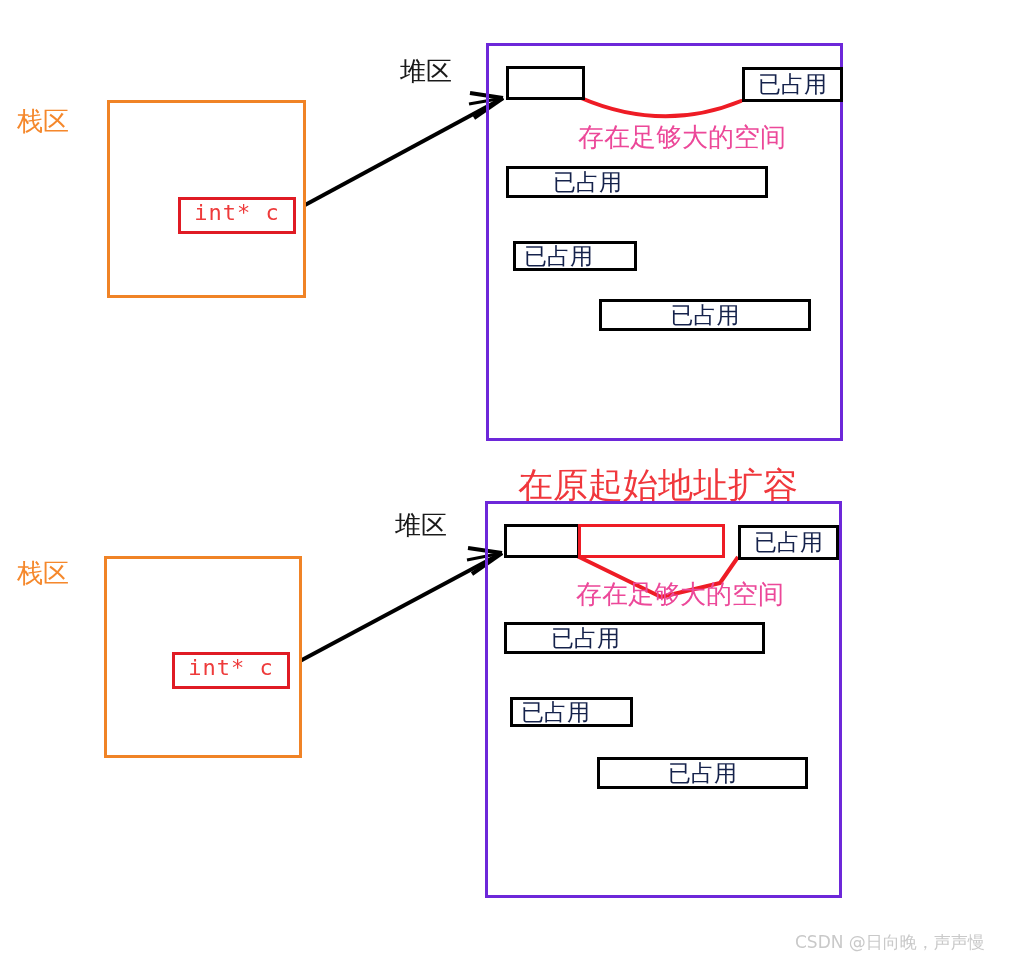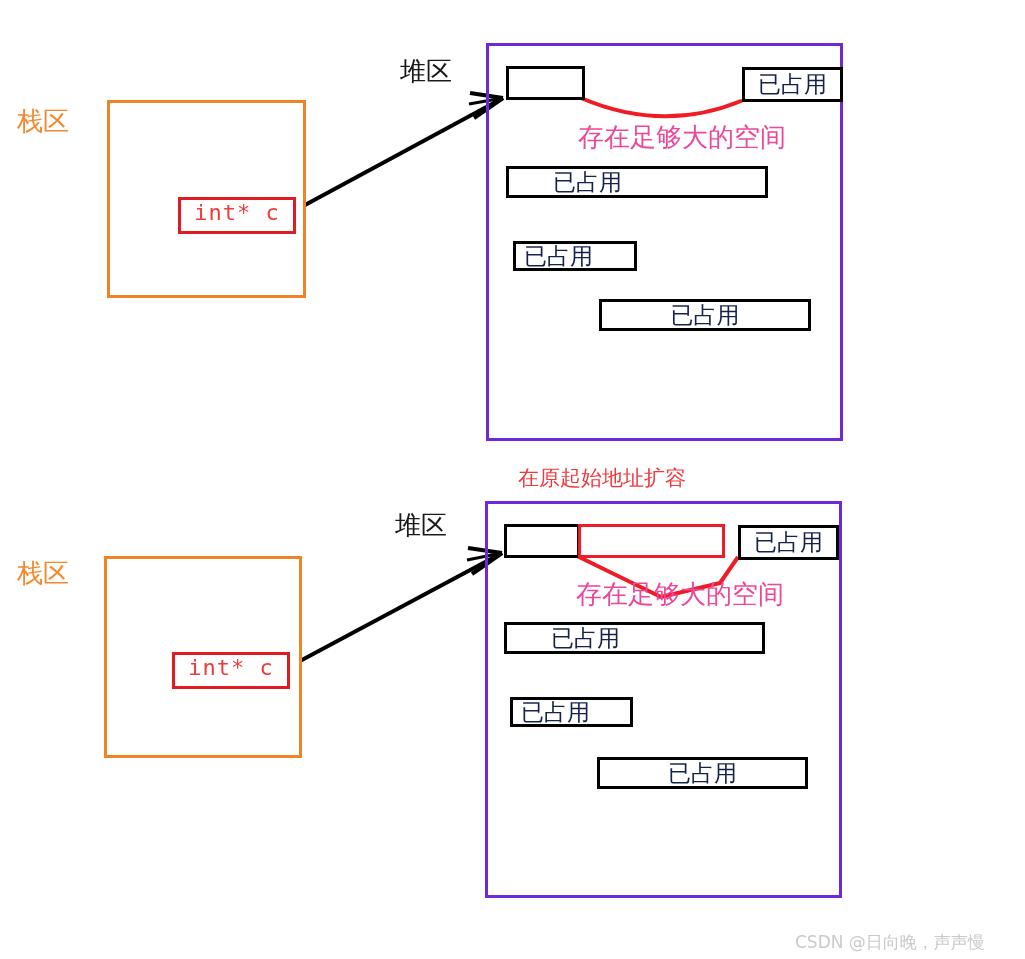--- a/index.html
+++ b/index.html
@@ -96,21 +96,21 @@
   .red-note {
     color: #ec4899;
     font-family: "DejaVu Sans", sans-serif;
     font-size: 26px;
     line-height: 1;
     white-space: nowrap;
   }
   .red-title {
     color: #f0373c;
     font-family: "DejaVu Sans", sans-serif;
-    font-size: 21px;
+    font-size: 35px;
     line-height: 1;
     white-space: nowrap;
   }
 
   
   .watermark {
     color: #c9c9c9;
     font-family: "DejaVu Sans", sans-serif;
     font-size: 17px;
     white-space: nowrap;

